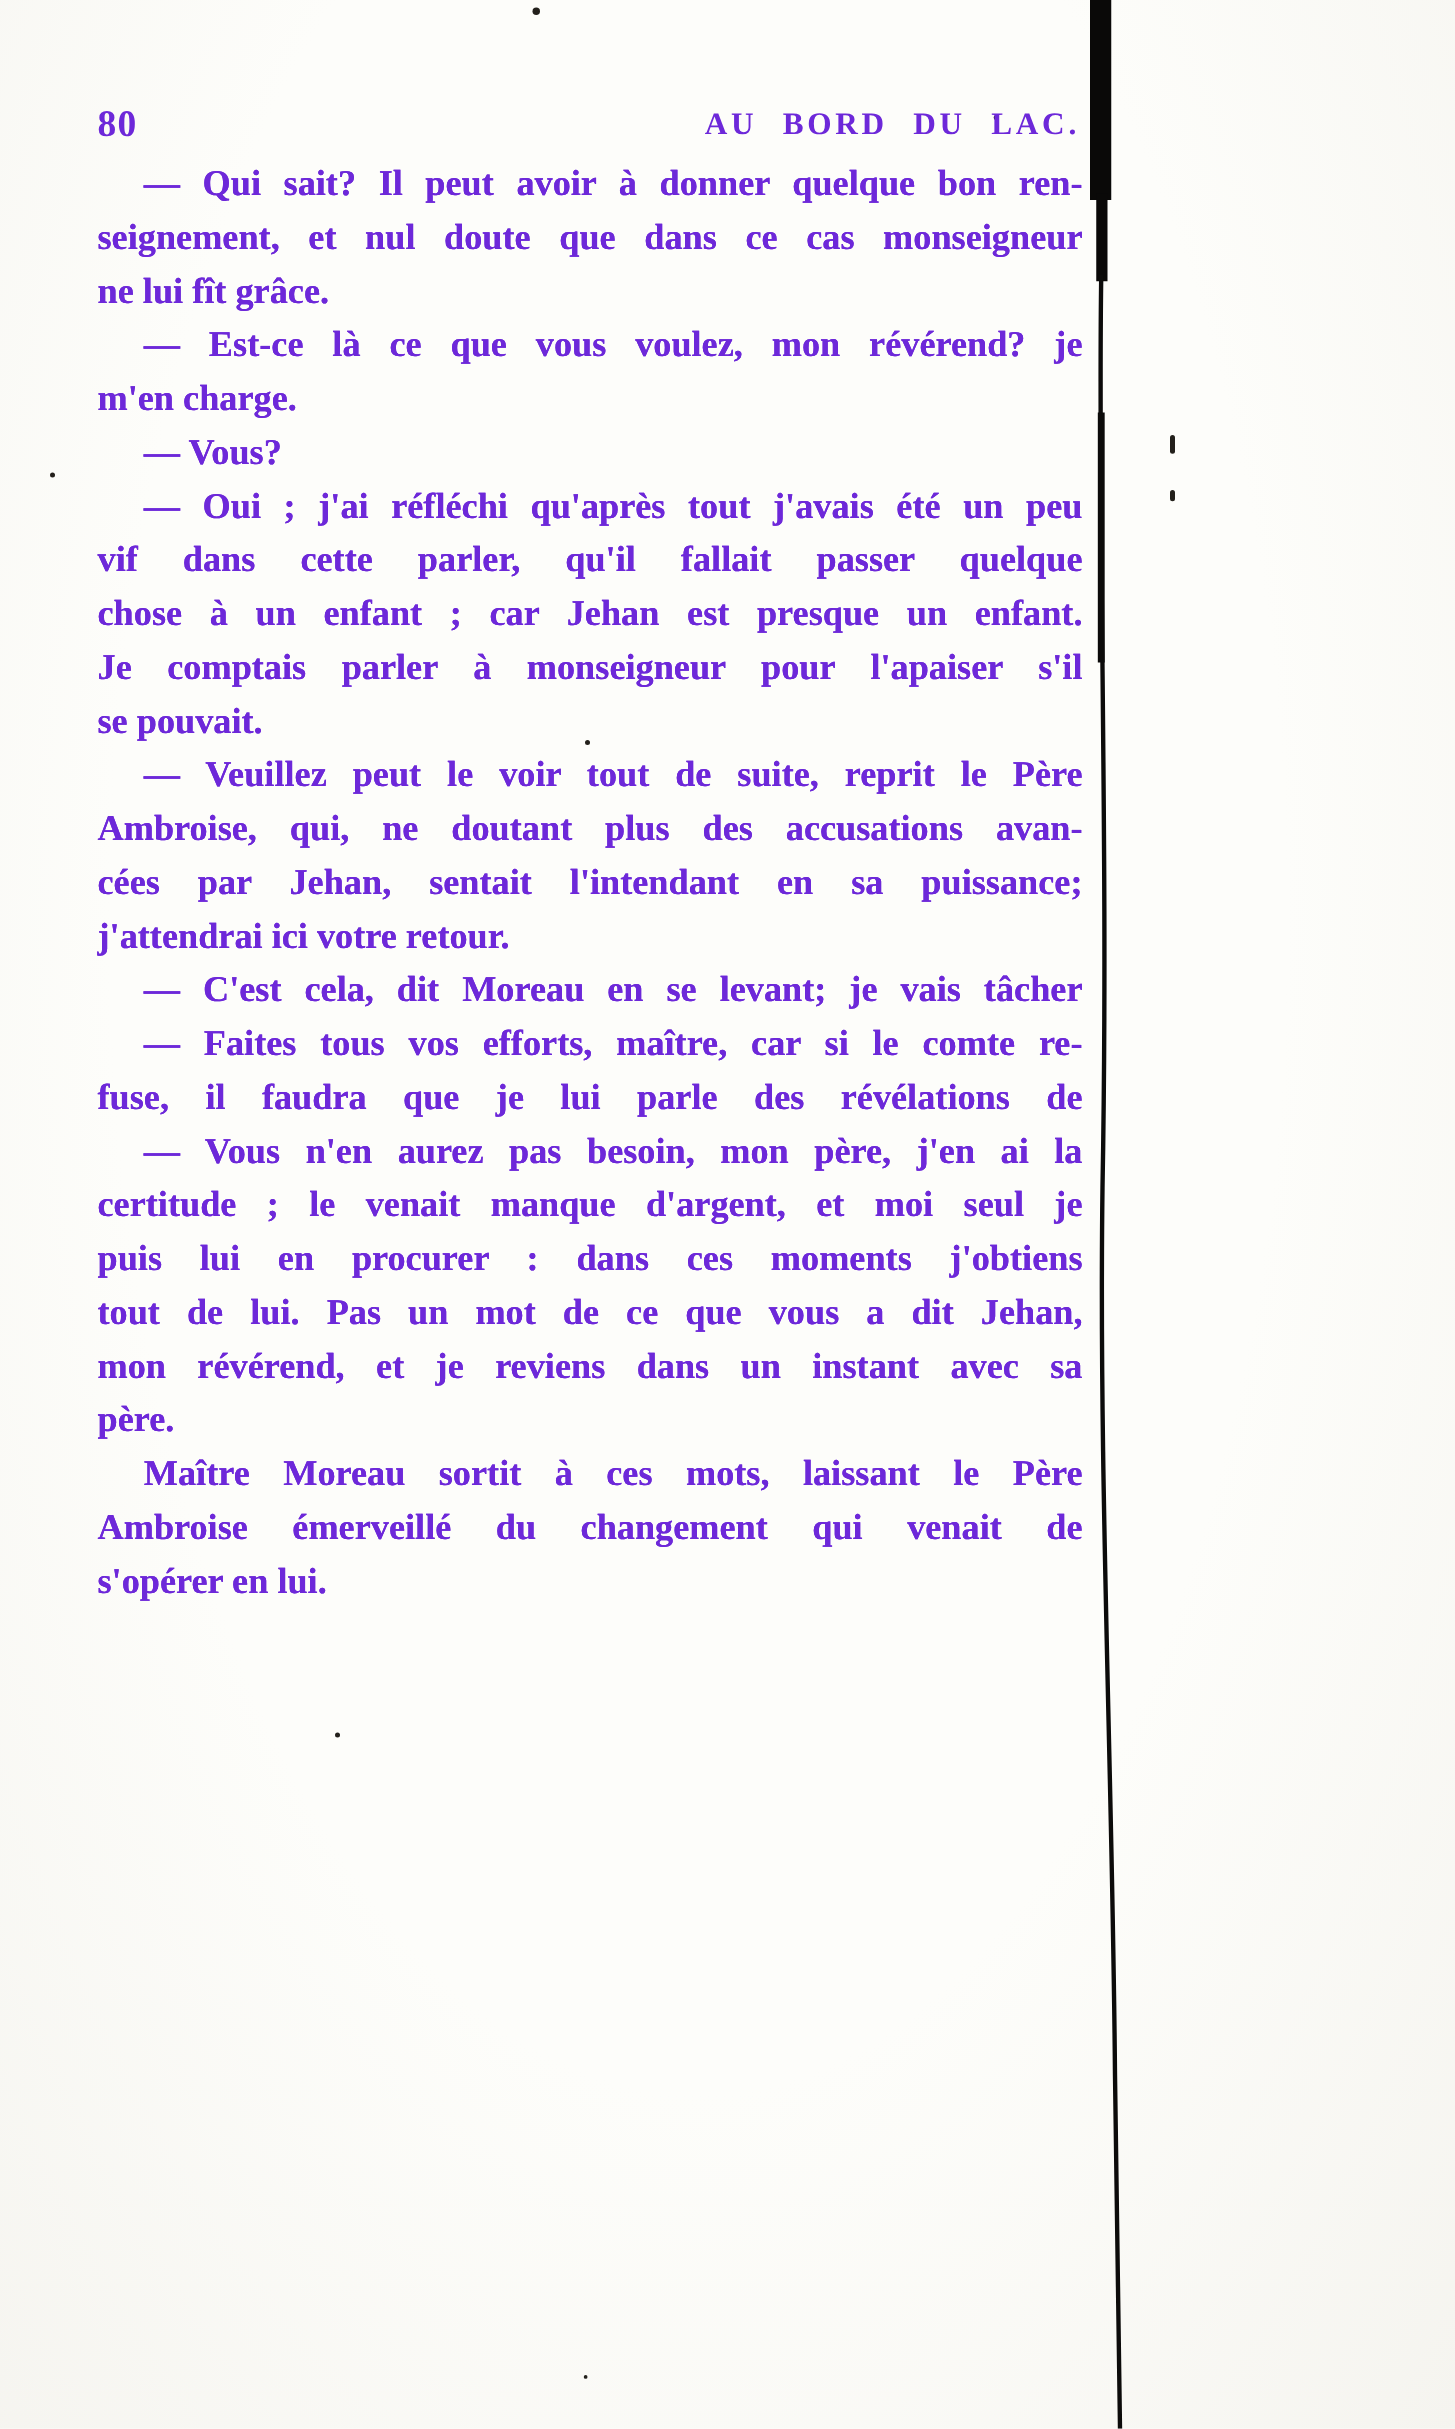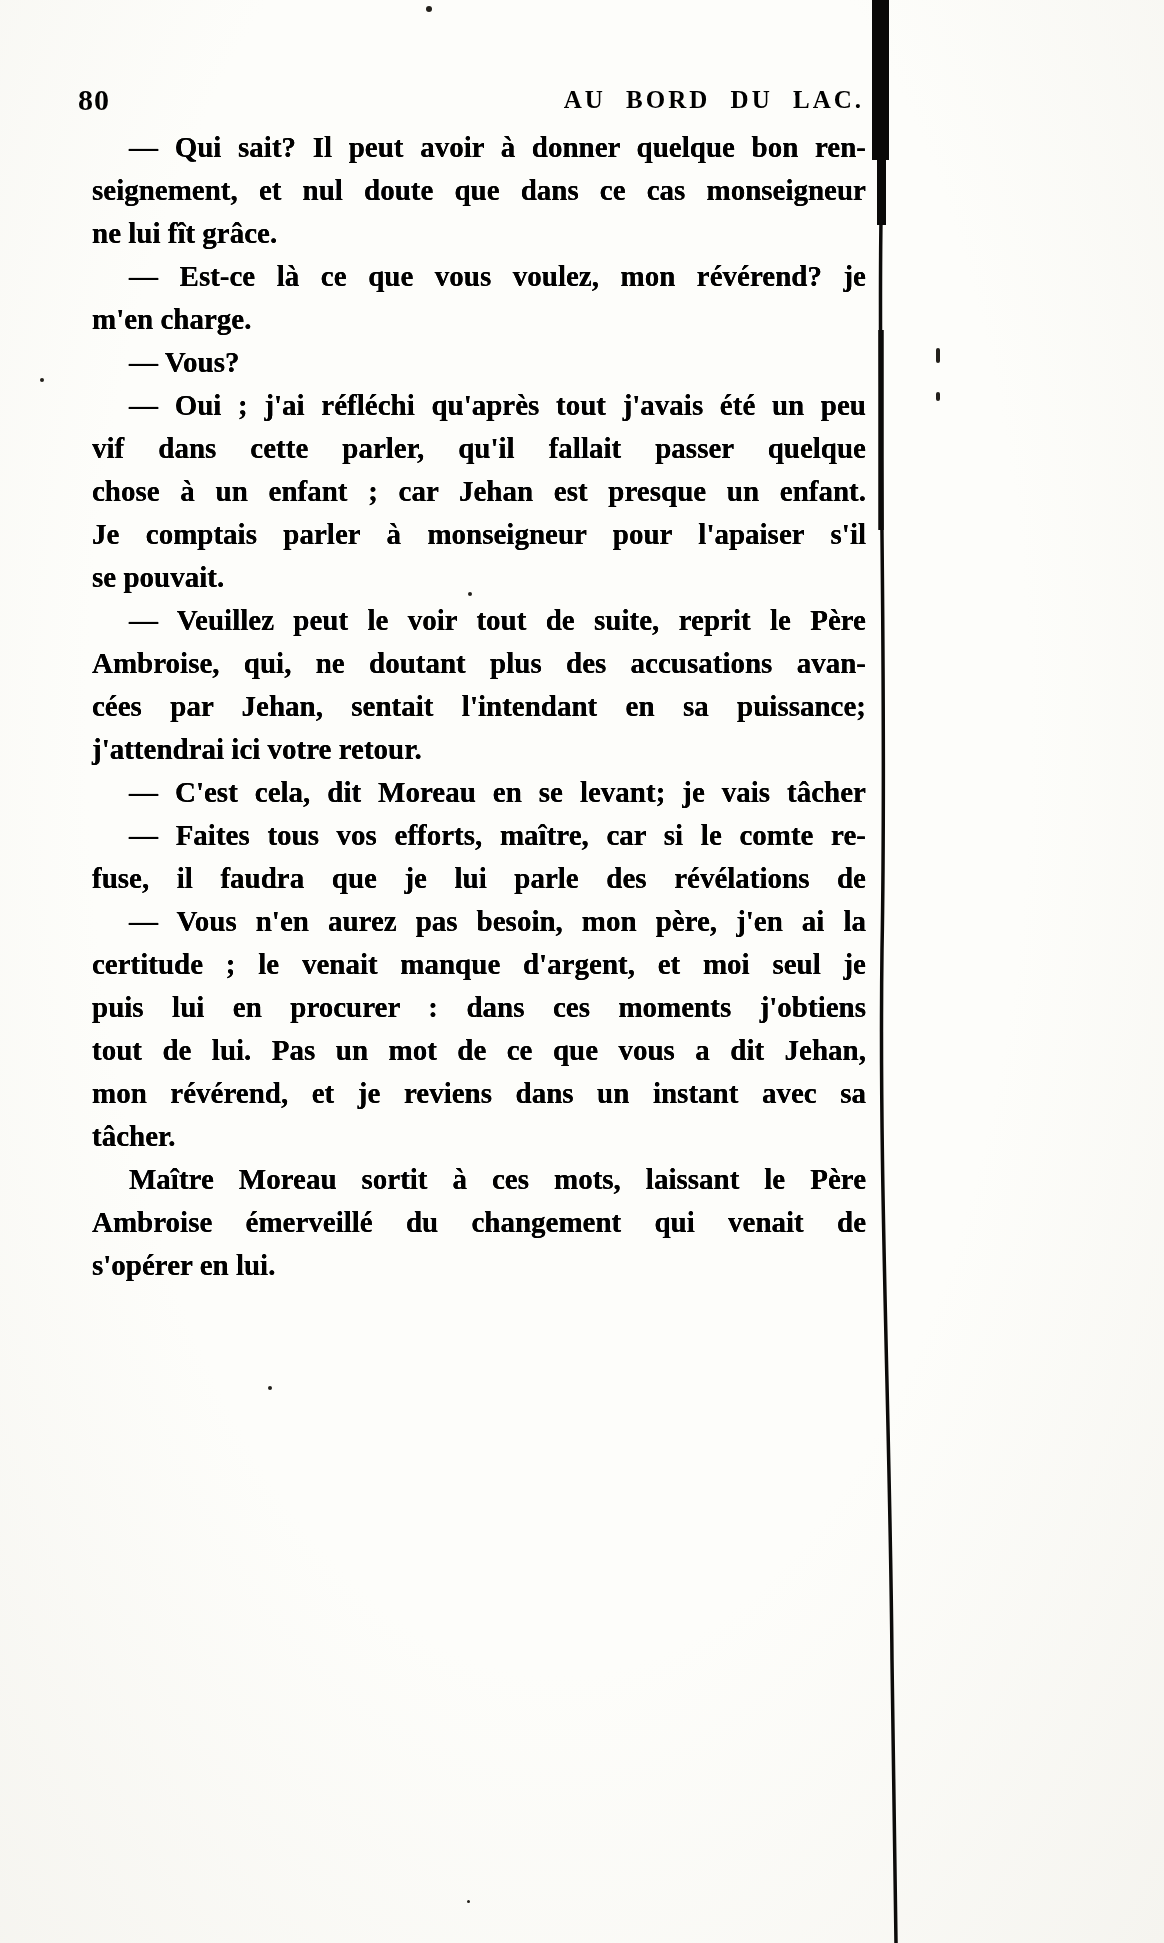--- a/index.html
+++ b/index.html
@@ -10,21 +10,21 @@
     width: 1164px;
     height: 1943px;
     font-family: "Liberation Serif", "DejaVu Serif", serif;
     background: radial-gradient(ellipse at 48% 38%, #fdfdfa 55%, #f5f4ef 100%);
     position: relative;
     overflow: hidden;
   }
   .page {
     position: absolute;
     inset: 0;
-    color: #000000;
+    color: #6d28d9;
   }
   
   .running-head {
     position: absolute;
     top: 80px;
     left: 78px;
     width: 786px;
     height: 44px;
   }
   .pagenum {
@@ -59,21 +59,20 @@
     text-shadow: 0 0 0.5px currentColor;
   }
   .para {
     margin: 0;
     padding: 0;
   }
   .line {
     display: block;
     text-align: justify;
     text-align-last: justify;
-    margin-left: 14px;
   }
   .line.last {
     text-align-last: left;
   }
   .line.first {
     text-indent: 37px;
   }
   
   .binding {
     position: absolute;
@@ -160,21 +159,21 @@
       <span class="line first">— Faites tous vos efforts, maître, car si le comte re-</span>
       <span class="line">fuse, il faudra que je lui parle des révélations de</span>
     </p>
 
     <p class="para">
       <span class="line first">— Vous n'en aurez pas besoin, mon père, j'en ai la</span>
       <span class="line">certitude ; le venait manque d'argent, et moi seul je</span>
       <span class="line">puis lui en procurer : dans ces moments j'obtiens</span>
       <span class="line">tout de lui. Pas un mot de ce que vous a dit Jehan,</span>
       <span class="line">mon révérend, et je reviens dans un instant avec sa</span>
-      <span class="line last">tâcher.</span>
+      <span class="line last">père.</span>
     </p>
 
     <p class="para">
       <span class="line first">Maître Moreau sortit à ces mots, laissant le Père</span>
       <span class="line">Ambroise émerveillé du changement qui venait de</span>
       <span class="line last">s'opérer en lui.</span>
     </p>
 
   </main>
 </div>

